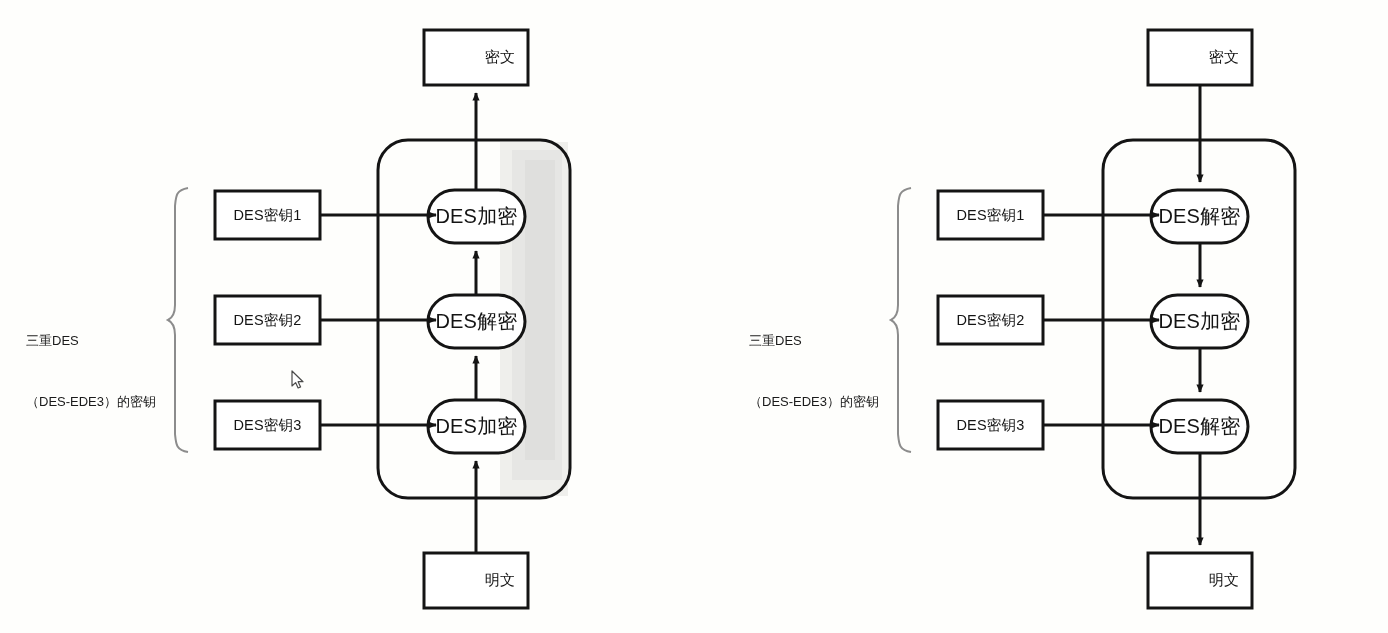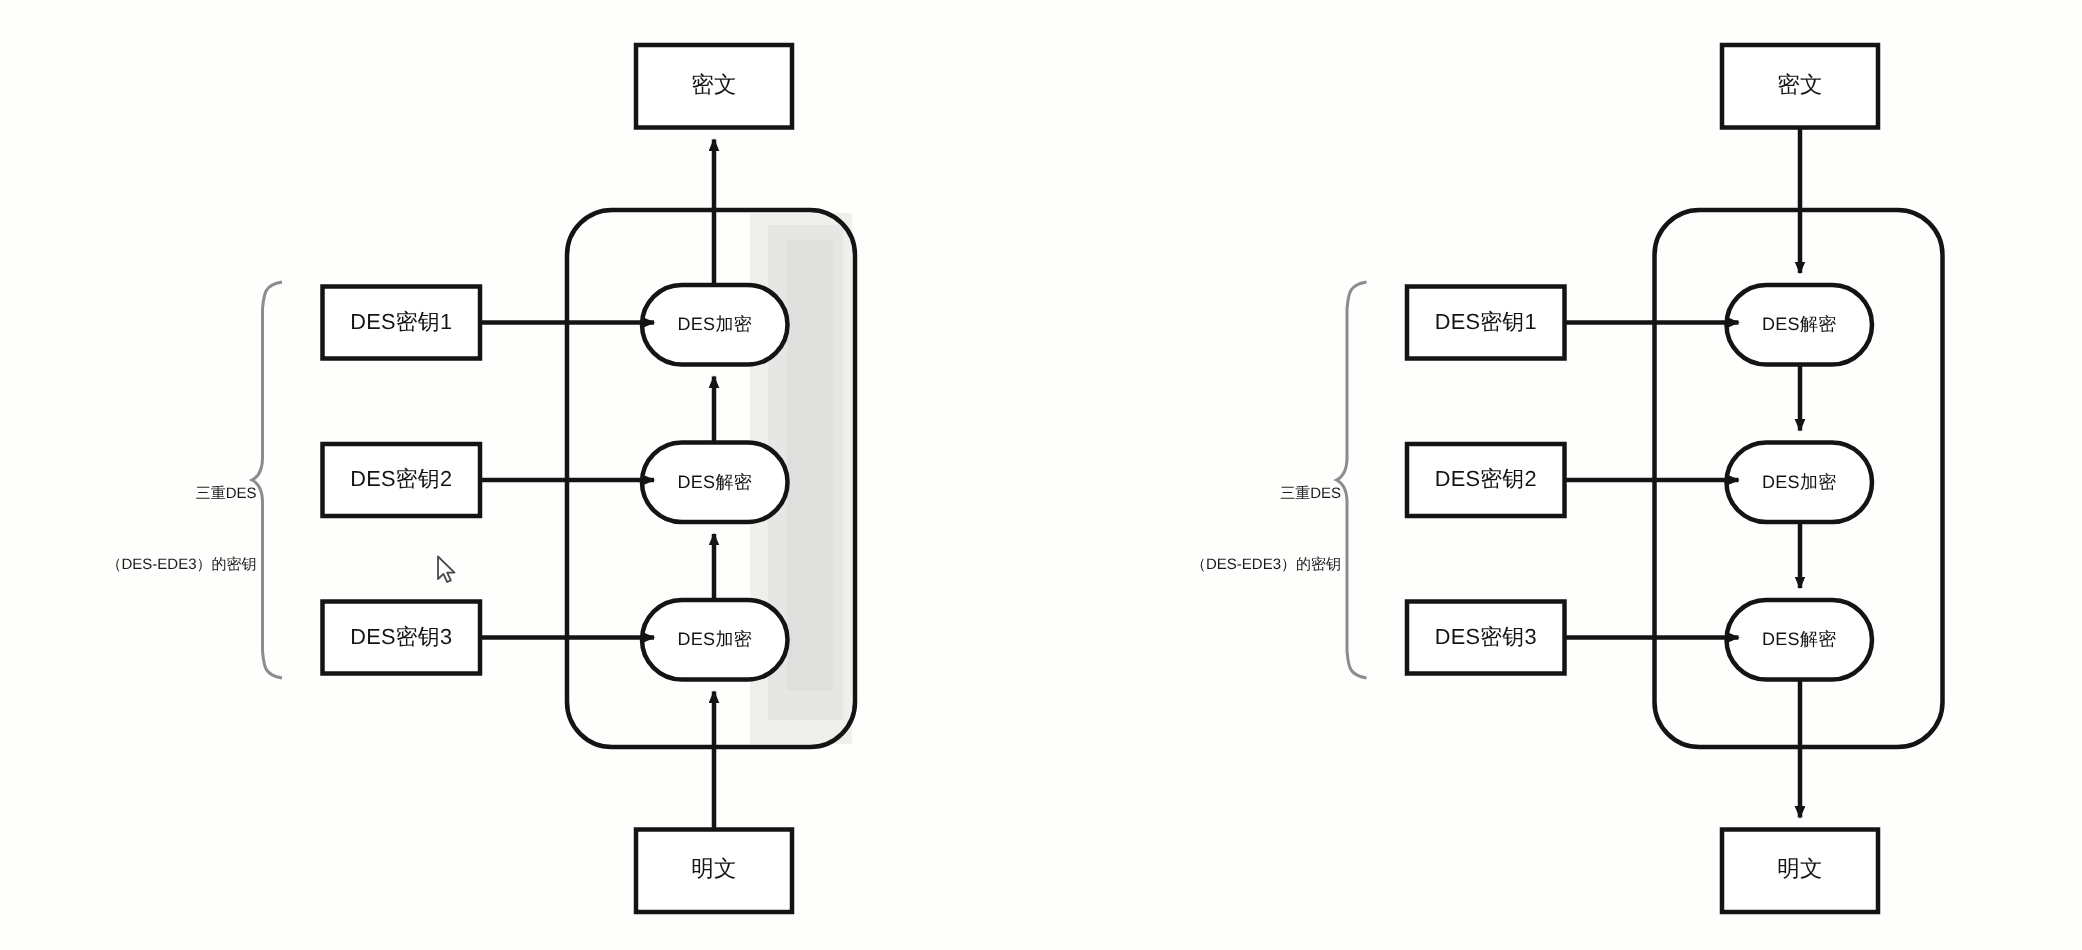--- a/index.html
+++ b/index.html
@@ -34,31 +34,31 @@
     align-items: center;
     justify-content: center;
     text-align: center;
     font-size: 15px;
     line-height: 1.25;
     letter-spacing: 0.2px;
     color: #141414;
     white-space: nowrap;
     pointer-events: none;
   }
-  .io-label { font-size: 15px; }
+  .io-label { font-size: 15px; margin-left: 24px; }
   .key-label { font-size: 14.5px; border-radius: 24px; }
-  .proc-label { font-size: 12px; }
+  .proc-label { font-size: 20px; }
 
   .brace-label {
     position: absolute;
-    font-size: 10px;
+    font-size: 13px;
     line-height: 1.55;
     color: #1a1a1a;
     white-space: pre;
-    text-align: right;
+    text-align: left;
   }
 
   
   .hit {
     position: absolute;
     background: transparent;
   }
 
   
   .cursor-arrow {

